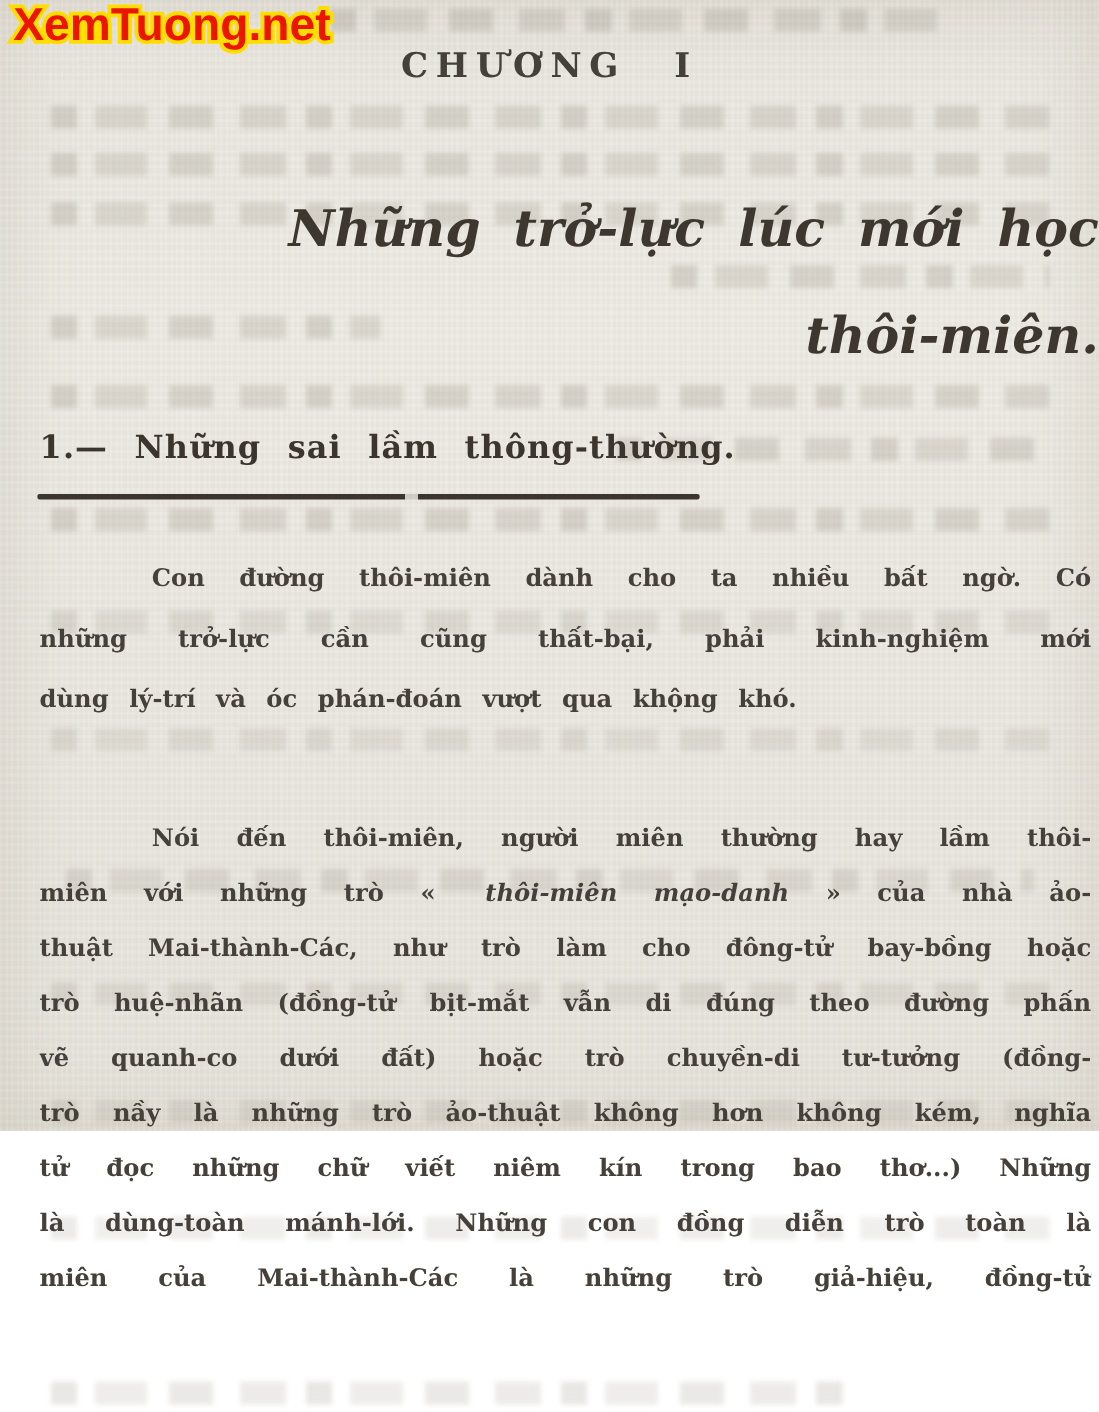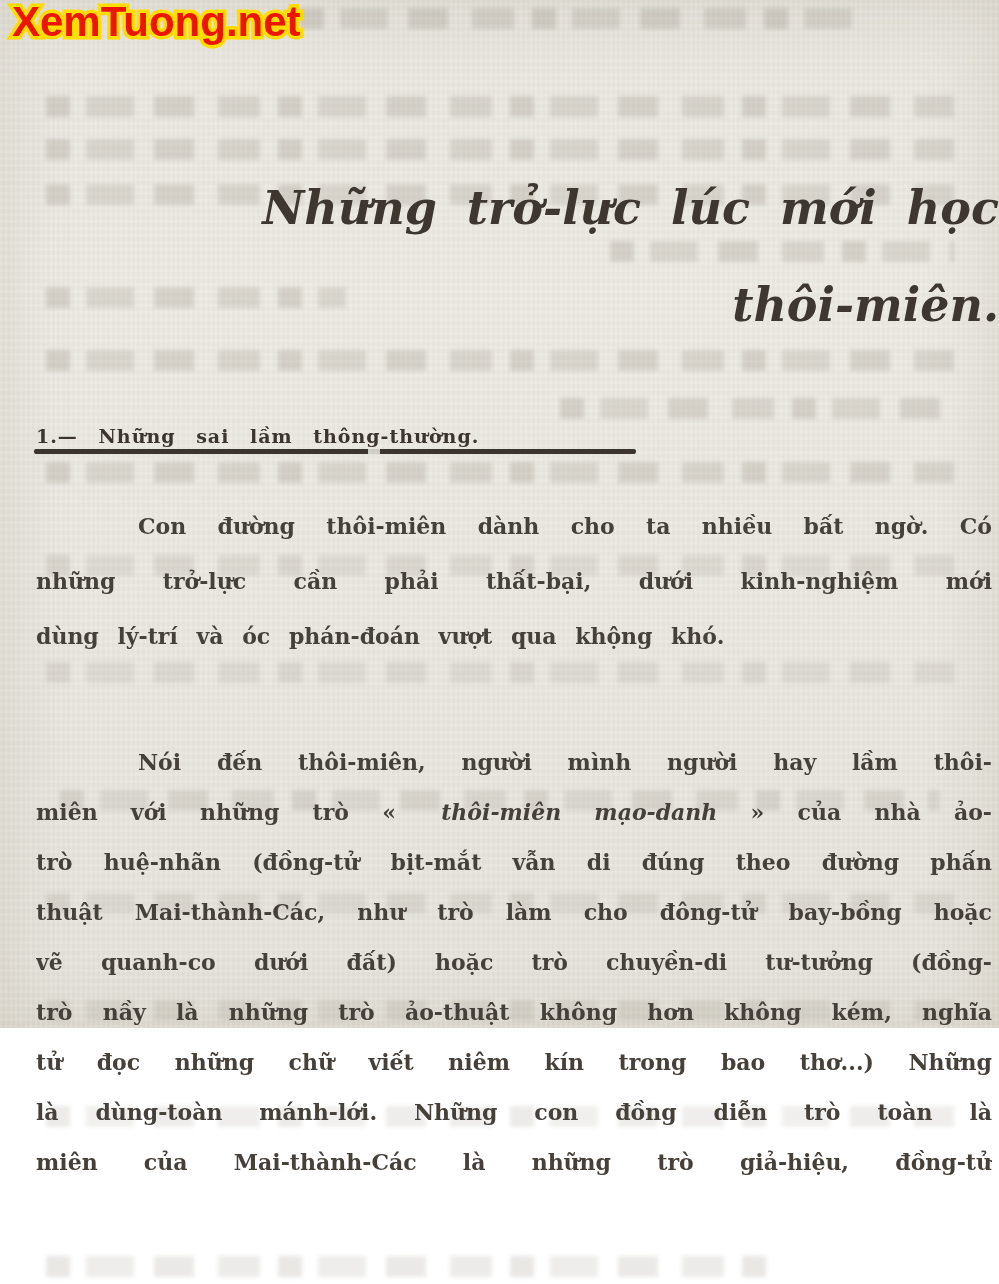--- a/index.html
+++ b/index.html
@@ -52,22 +52,22 @@
     position: absolute; top: 160px; left: 0; width: 100%;
     text-align: right;
     font-size: 46px; line-height: 97px; font-weight: 700;
     word-spacing: 14px;
     color: #3d3730;
     font-style: italic;
   }
 
   
   .section-heading {
-    position: absolute; top: 425px; left: 36px;
-    font-size: 19px; font-weight: 700;
+    position: absolute; top: 389px; left: 36px;
+    font-size: 29px; font-weight: 700;
     word-spacing: 13px; letter-spacing: 1px;
     color: #3b352e;
   }
   .heading-underline {
     position: absolute; top: 449px; left: 34px;
     width: 602px; height: 5px;
     background: linear-gradient(90deg, #3b352e 0 55.5%, rgba(59,53,46,.15) 55.5% 57.5%, #3b352e 57.5% 100%);
     border-radius: 2px;
   }
 
@@ -128,40 +128,41 @@
   <div class="bleed" style="top:893px; left:46px; width:908px; opacity:.26;"></div>
   <div class="bleed" style="top:1000px; left:46px; width:908px; opacity:.26;"></div>
   <div class="bleed" style="top:1106px; left:46px; width:908px; opacity:.26;"></div>
   <div class="bleed" style="top:1256px; left:46px; width:720px; opacity:.3;"></div>
 
   <div class="watermark">
     <span class="wm-stroke">XemTuong.net</span>
     <span class="wm-fill">XemTuong.net</span>
   </div>
 
+  <div class="chapter">CHƯƠNG I</div>
 
   <div class="title">
     <div>Những trở-lực lúc mới học</div>
     <div>thôi-miên.</div>
   </div>
 
   <div class="section-heading">1.— Những sai lầm thông-thường.</div>
   <div class="heading-underline"></div>
 
   <div class="para para1">
     <div class="line indent">Con đường thôi-miên dành cho ta nhiều bất ngờ. Có</div>
-    <div class="line">những trở-lực cần phải thất-bại, dưới kinh-nghiệm mới</div>
+    <div class="line">những trở-lực cần cũng thất-bại, phải kinh-nghiệm mới</div>
     <div class="line endline">dùng lý-trí và óc phán-đoán vượt qua khộng khó.</div>
   </div>
 
   <div class="para para2">
-    <div class="line indent">Nói đến thôi-miên, người mình người hay lầm thôi-</div>
+    <div class="line indent">Nói đến thôi-miên, người miên thường hay lầm thôi-</div>
     <div class="line"><span>miên với những trò « </span><span class="italic-phrase">thôi-miên mạo-danh</span><span> » của nhà ảo-</span></div>
+    <div class="line">thuật Mai-thành-Các, như trò làm cho đông-tử bay-bồng hoặc</div>
     <div class="line">trò huệ-nhãn (đồng-tử bịt-mắt vẫn di đúng theo đường phấn</div>
-    <div class="line">thuật Mai-thành-Các, như trò làm cho đông-tử bay-bồng hoặc</div>
     <div class="line">vẽ quanh-co dưới đất) hoặc trò chuyền-di tư-tưởng (đồng-</div>
     <div class="line">trò nầy là những trò ảo-thuật không hơn không kém, nghĩa</div>
     <div class="line">tử đọc những chữ viết niêm kín trong bao thơ...) Những</div>
     <div class="line">là dùng-toàn mánh-lới. Những con đồng diễn trò toàn là</div>
     <div class="line">miên của Mai-thành-Các là những trò giả-hiệu, đồng-tử</div>
   </div>
 
 </div>
 
 </body></html>

